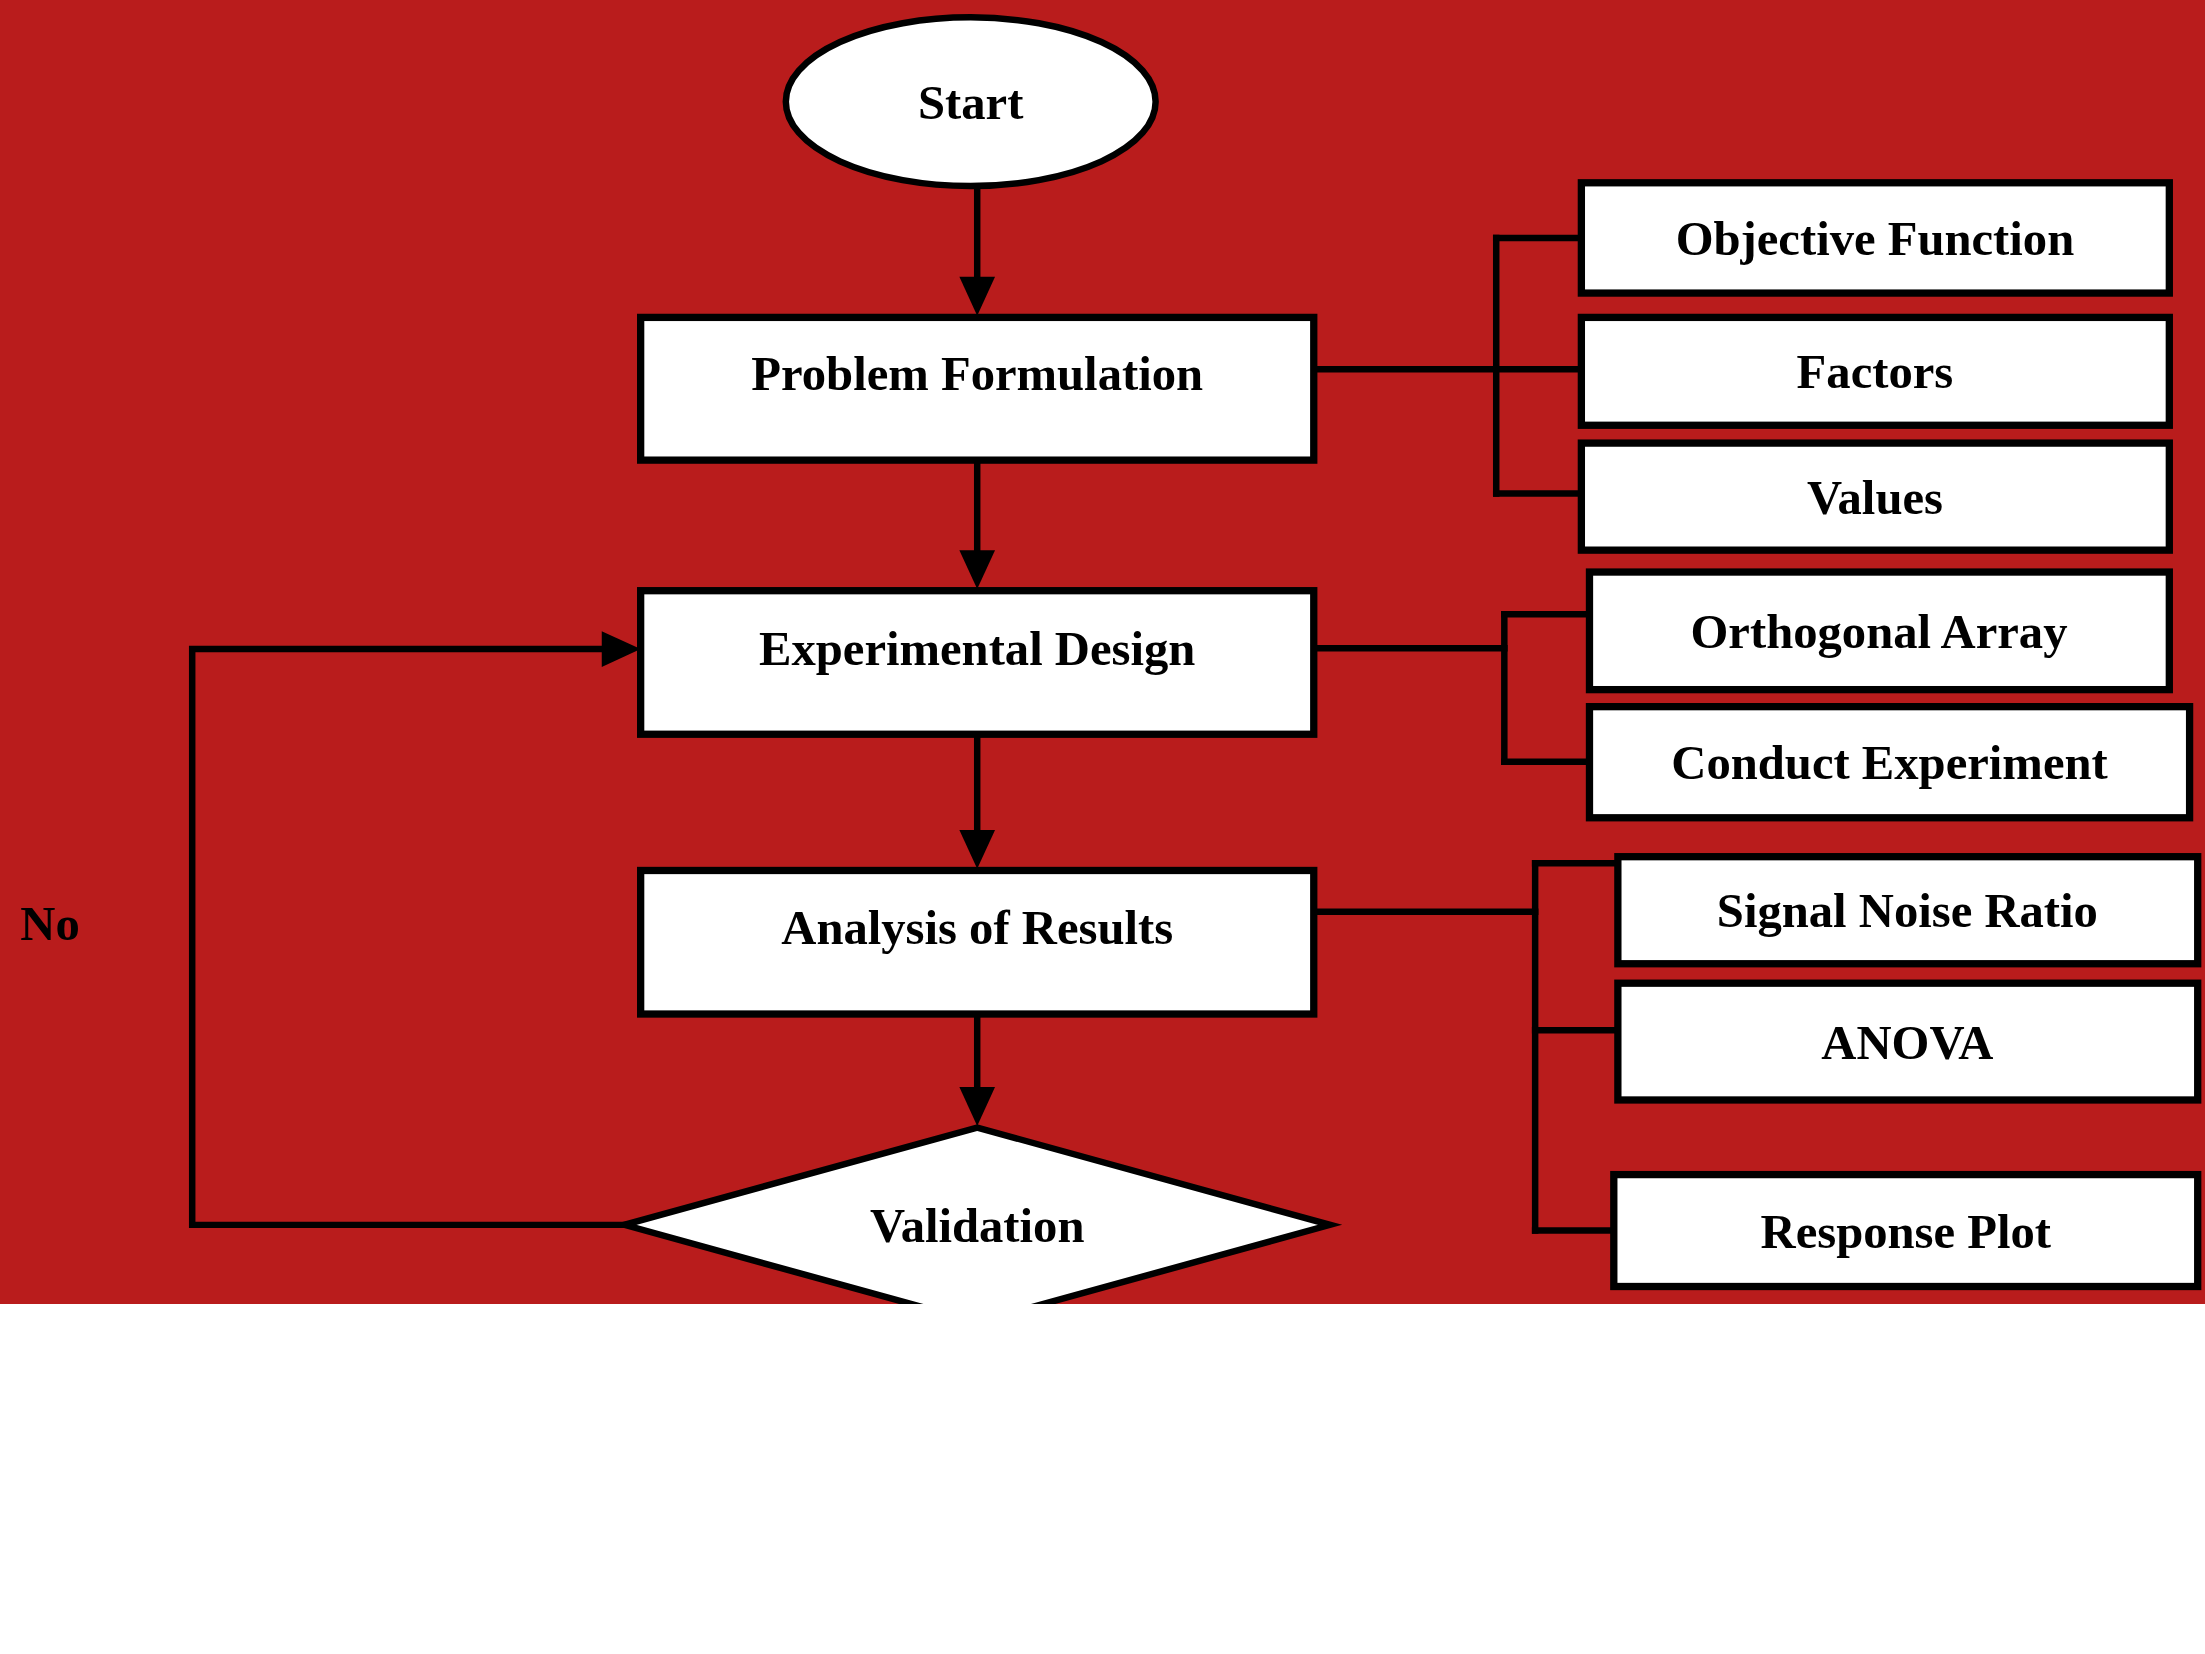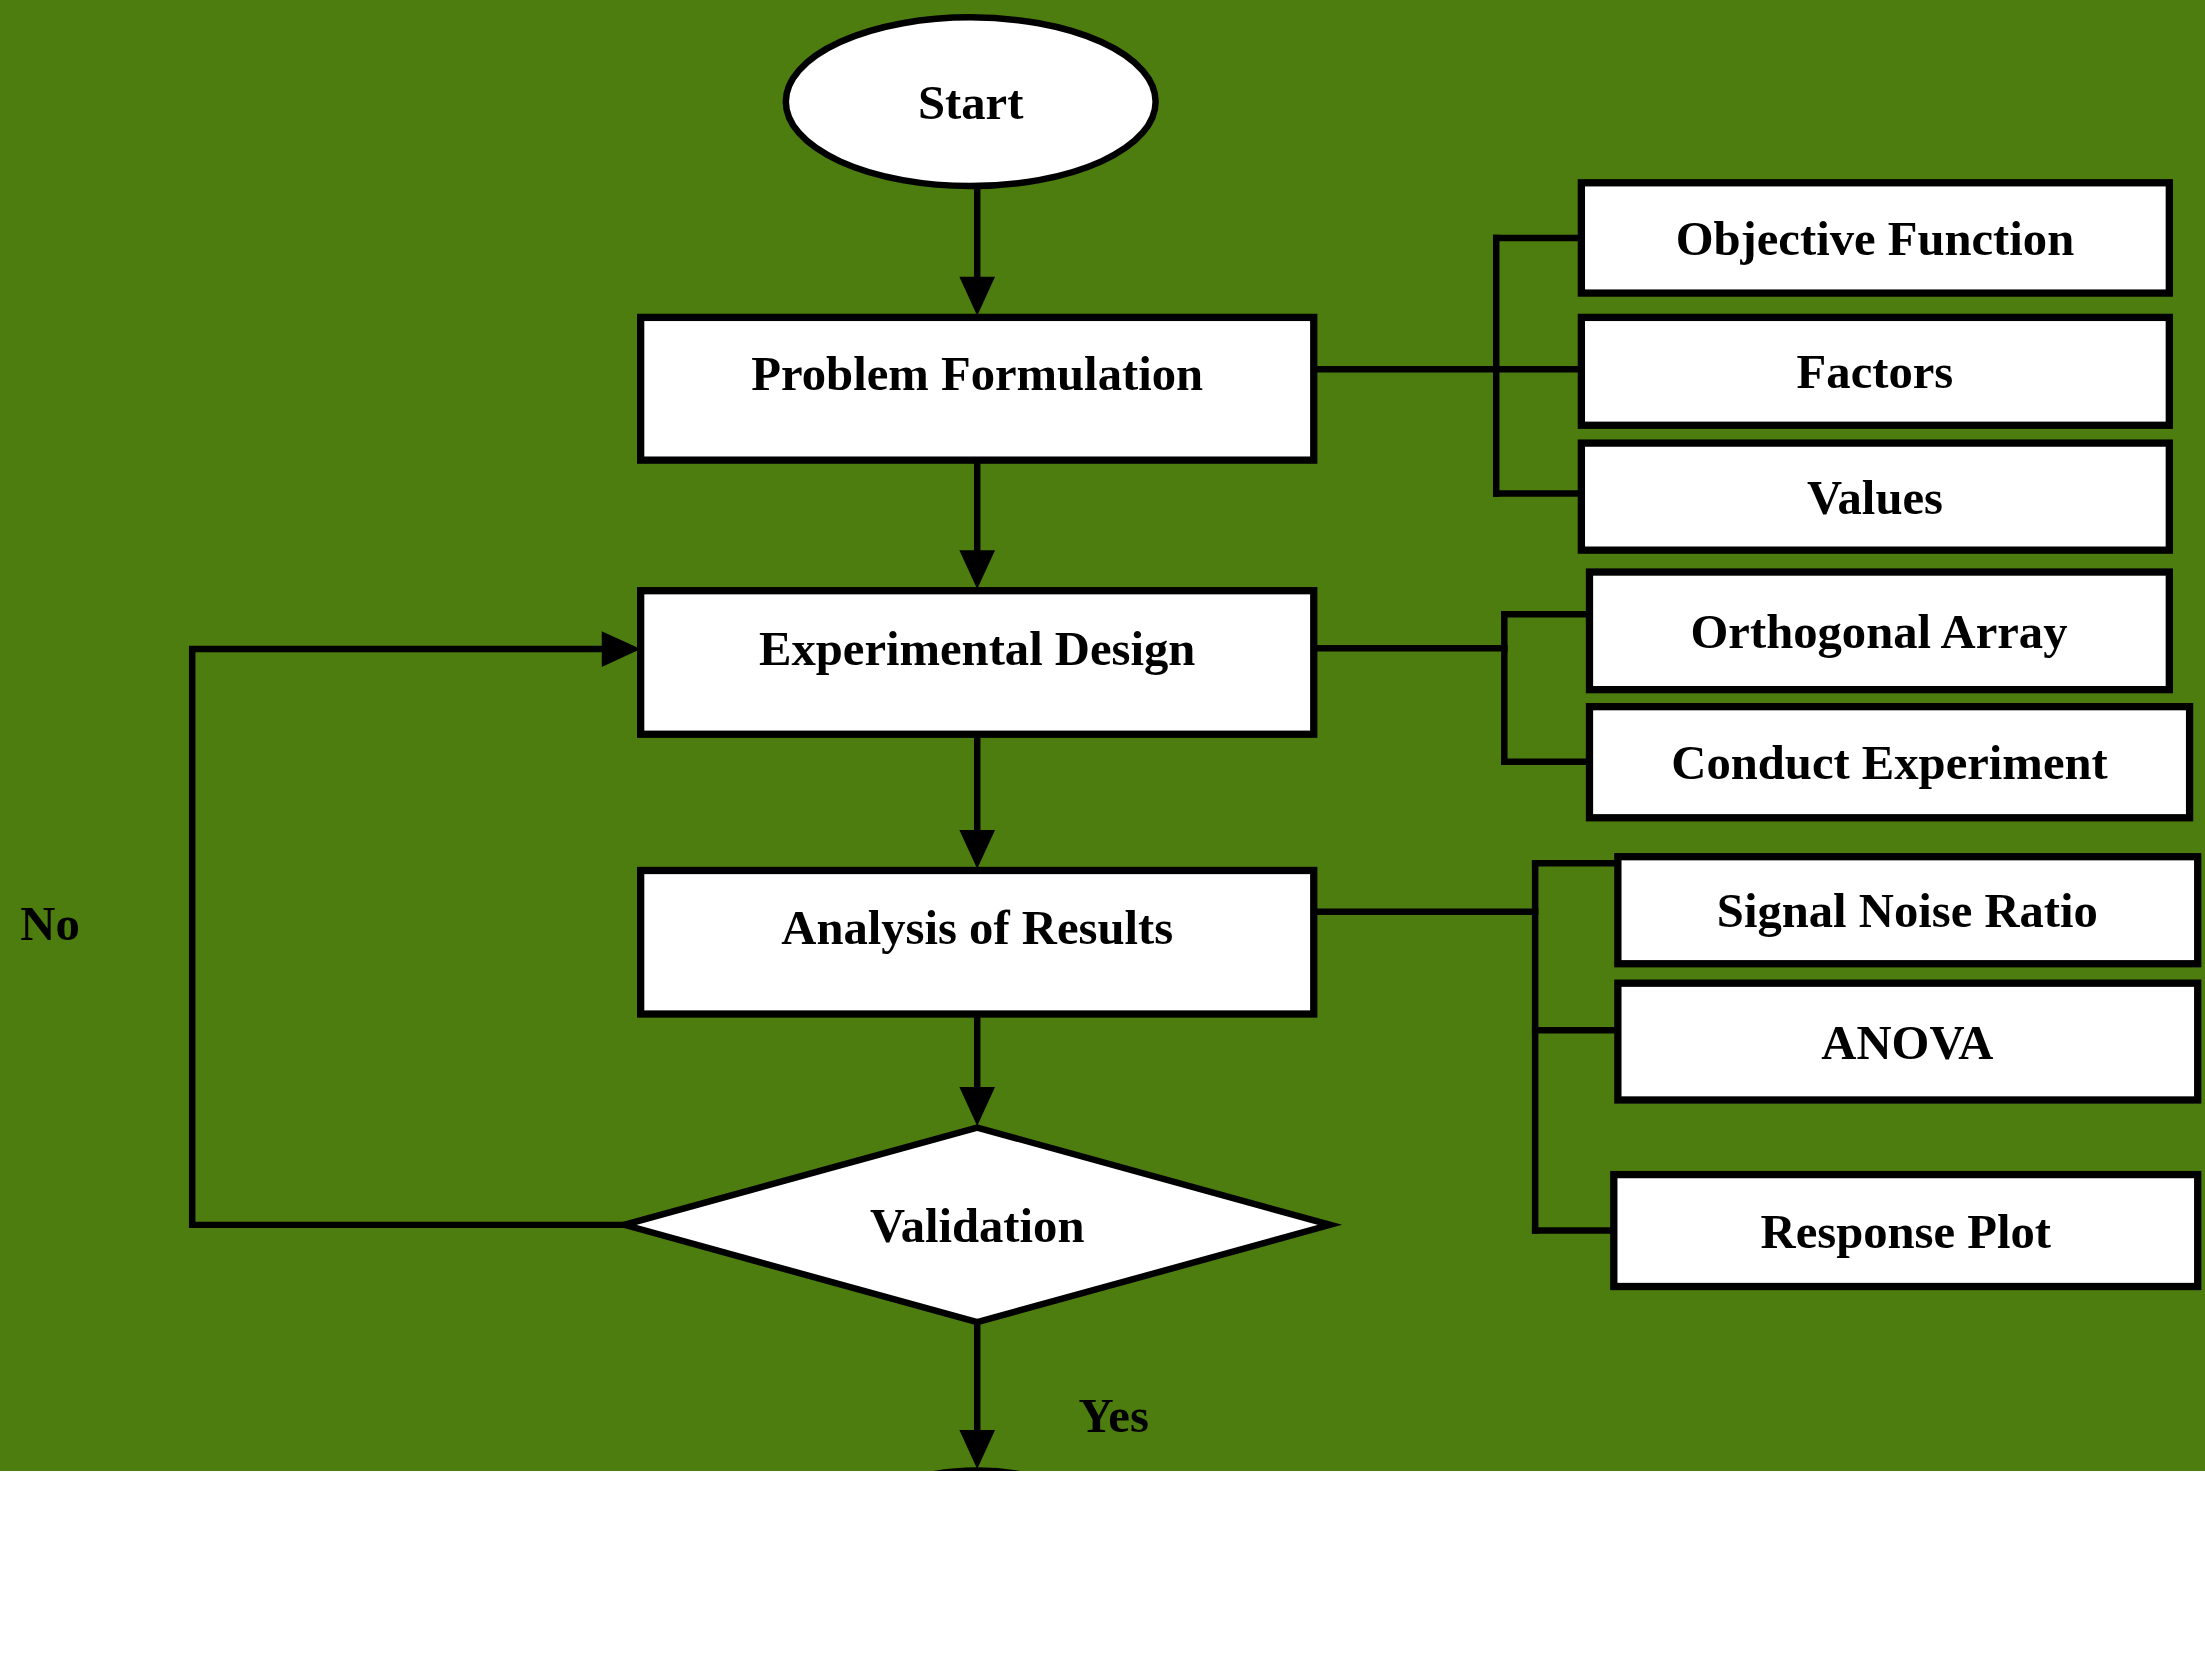--- a/index.html
+++ b/index.html
@@ -4,22 +4,22 @@
 <title>Flowchart</title>
 <style>
   html, body {
     margin: 0;
     padding: 0;
     background: #ffffff;
   }
   .canvas {
     position: relative;
     width: 2205px;
-    height: 1471px;
-    background: #4d7c0f;
+    height: 1304px;
+    background: #b91c1c;
   }
   svg { display: block; }
   .shape {
     fill: #ffffff;
     stroke: #000000;
     stroke-width: 9;
   }
   .shape-thin {
     fill: #ffffff;
     stroke: #000000;

